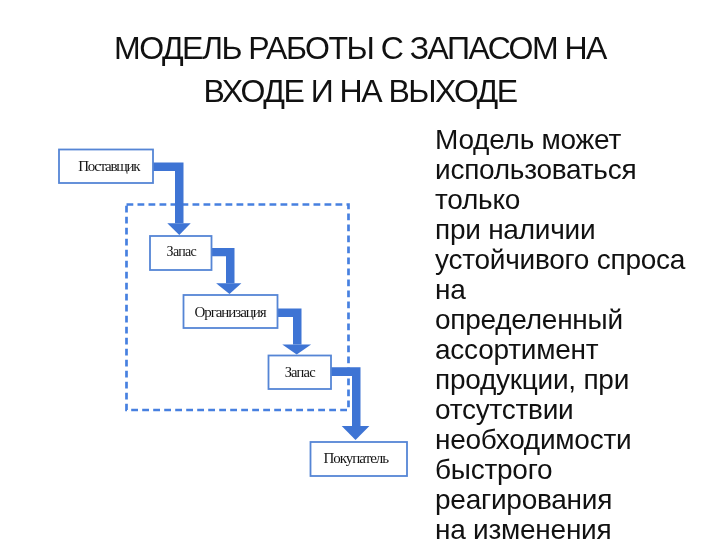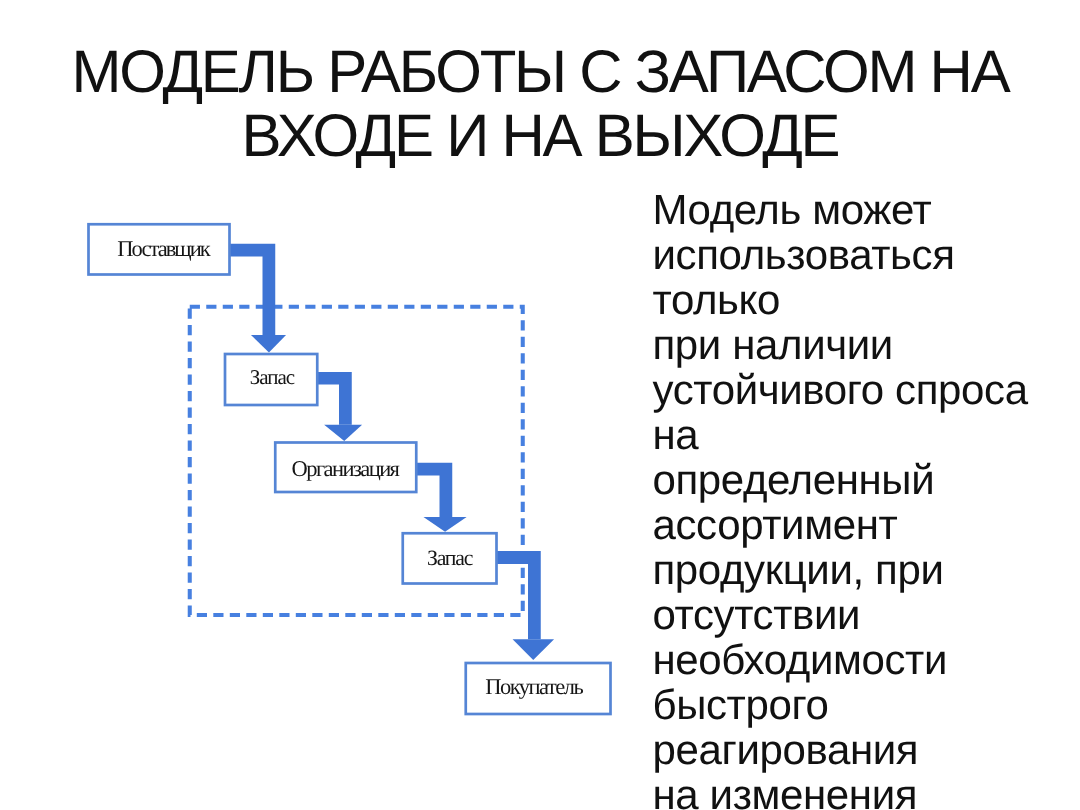--- a/index.html
+++ b/index.html
@@ -1,19 +1,19 @@
 <!DOCTYPE html>
 <html><head>
 <meta charset="utf-8">
 <style>
   html,body{margin:0;padding:0;}
   body{width:720px;height:540px;background:#ffffff;overflow:hidden;position:relative;
        font-family:"Liberation Sans",sans-serif;}
   .title{position:absolute;left:0;top:27px;width:720px;text-align:center;
-         font-size:40px;line-height:43px;letter-spacing:-1.5px;color:#111111;}
+         font-size:32px;line-height:43px;letter-spacing:-1.5px;color:#111111;}
   .body{position:absolute;left:435px;top:125px;width:284px;
         font-size:28px;line-height:30px;letter-spacing:-0.25px;color:#111111;}
   svg{position:absolute;left:0;top:0;filter:blur(0.35px);}
 </style>
 </head>
 <body>
 <div class="title">МОДЕЛЬ РАБОТЫ С ЗАПАСОМ НА<br>ВХОДЕ И НА ВЫХОДЕ</div>
 <div class="body">Модель может<br>использоваться только<br>при наличии<br>устойчивого спроса на<br>определенный<br>ассортимент<br>продукции, при<br>отсутствии<br>необходимости<br>быстрого реагирования<br>на изменения<br>покупательского спроса</div>
 <svg width="720" height="540" viewBox="0 0 720 540">
 

